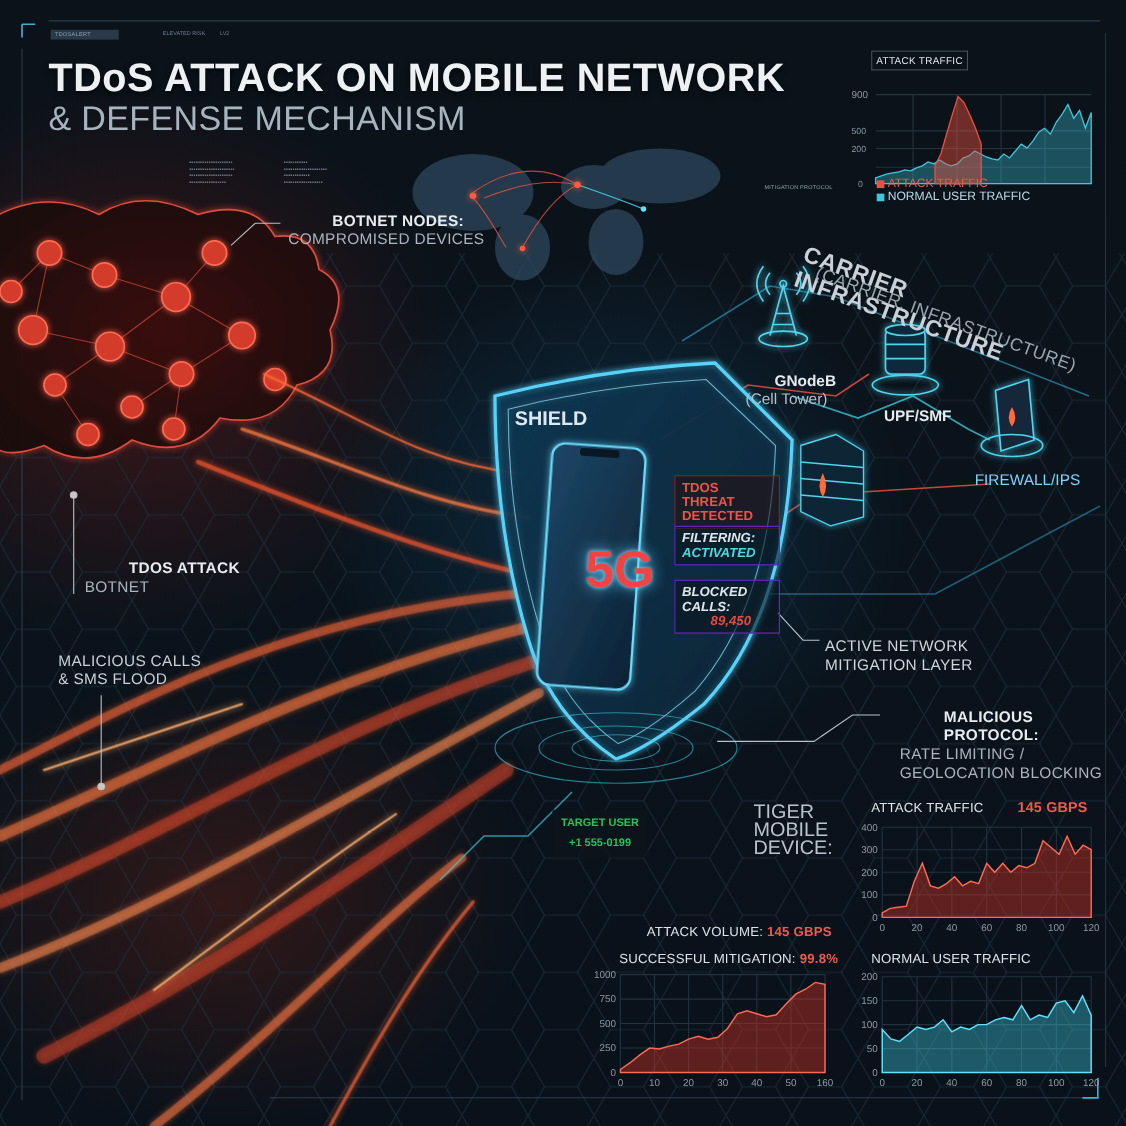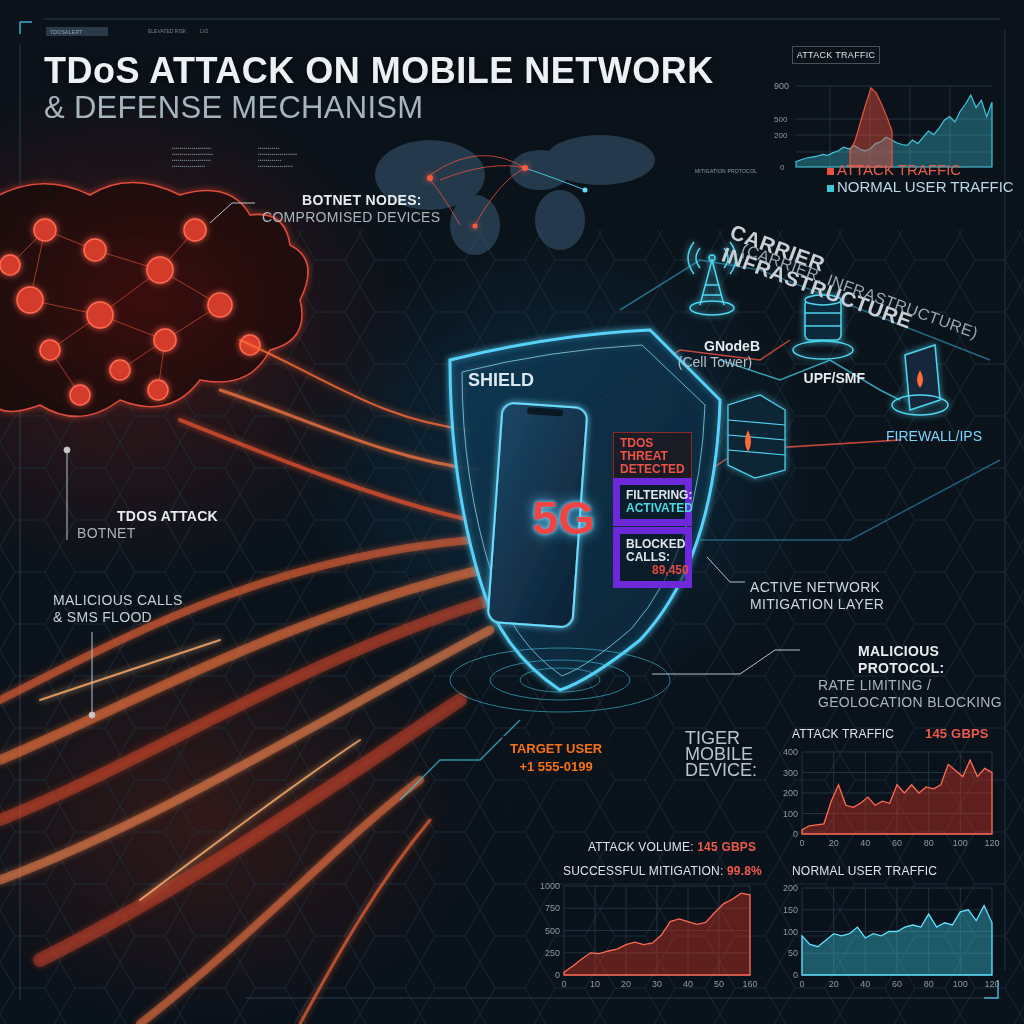--- a/index.html
+++ b/index.html
@@ -31,35 +31,35 @@
 
   .carrier1 { left: 735px; top: 220px; font-size: 21px; font-weight: bold; color: #c9d0d6; transform: rotate(20deg); transform-origin: left top; letter-spacing: 0.5px; }
   .carrier2 { left: 745px; top: 240px; font-size: 16px; color: #9aa6b0; transform: rotate(20deg); transform-origin: left top; letter-spacing: 0.5px; }
 
   .node-label { font-size: 14px; color: #e6ebef; font-weight: bold; text-align: right; }
   .node-sub { font-size: 14px; color: #b3bfc9; text-align: center; }
 
   .shield-label { left: 468px; top: 370px; font-size: 18px; font-weight: bold; color: #dbe8f0; }
   .phone-5g { left: 532px; top: 490px; font-size: 47px; font-weight: bold; color: #ef4444; text-shadow: 0 0 14px #5fd0ff, 0 0 4px #9be3ff; }
 
-  .panel { width: 79px; padding: 4px 6px; font-size: 12px; line-height: 13px; font-weight: bold; }
+  .panel { width: 96px; padding: 4px 6px; font-size: 12px; line-height: 13px; font-weight: bold; }
   .panel.red { border: 1px solid #8a2a24; background: rgba(40,14,14,0.55); color: #ee5346; }
-  .panel.dark { background: rgba(10,20,28,0.6); border: 7px solid #6d28d9; color: #dfe6ea; }
+  .panel.dark { background: rgba(10,20,28,0.6); border: 1px solid #6d28d9; color: #dfe6ea; font-style: italic; }
   .panel .cyan { color: #4ad9e0; }
   .panel .redv { color: #e5493e; margin-left: 26px; }
 
   .target-box { left: 502px; top: 736px; padding: 4px 8px; background: rgba(12,20,28,0.8); text-align: center; }
-  .target-box div { font-size: 13px; font-weight: bold; color: #f97316; line-height: 18px; }
+  .target-box div { font-size: 10px; font-weight: bold; color: #22c55e; line-height: 18px; }
   .tiger { left: 685px; top: 730px; font-size: 18px; line-height: 16px; color: #b8c3cc; }
 
   
   .chart-title { font-size: 12px; color: #dde3e8; letter-spacing: 0.2px; }
   .chart-title .val { color: #ef5a4b; font-weight: bold; }
   .tick { font-size: 9px; color: #8d99a3; }
-  .legend { font-size: 15px; color: #c7ced4; margin-left: 30px; }
+  .legend { font-size: 11px; color: #c7ced4; }
   .legend .sw { display: inline-block; width: 7px; height: 7px; vertical-align: middle; margin-right: 3px; }
   .legend-item { display: inline-block; margin-right: 8px; }
   .legend-item.attack { color: #e85c4b; }
   .legend-item.normal { color: #b9d9e6; }
   .tag-box { left: 792px; top: 46px; width: 88px; height: 18px; border: 1px solid #44505b; font-size: 9px; color: #dfe5e9; text-align: center; line-height: 16px; letter-spacing: 0.3px; }
 </style>
 </head>
 <body>
 
 <div class="bg"></div>

